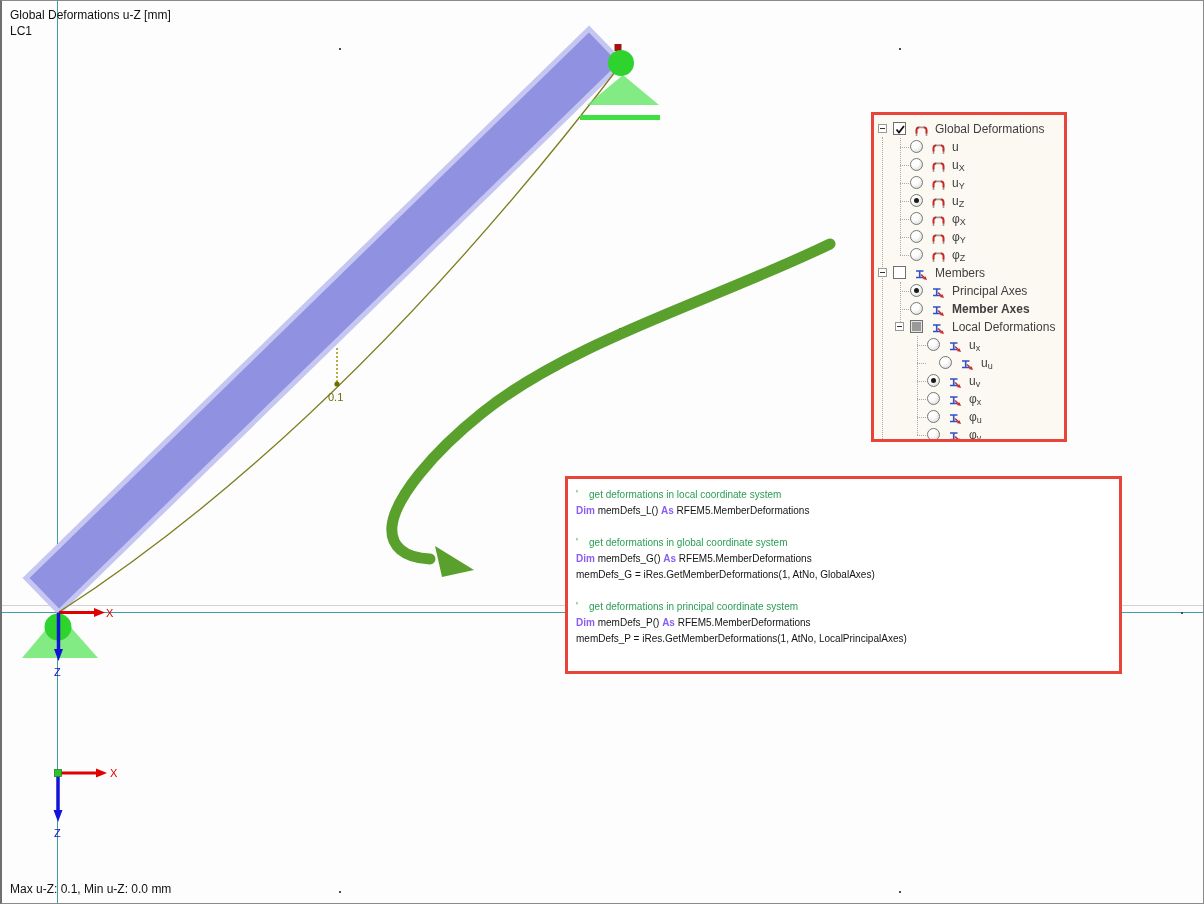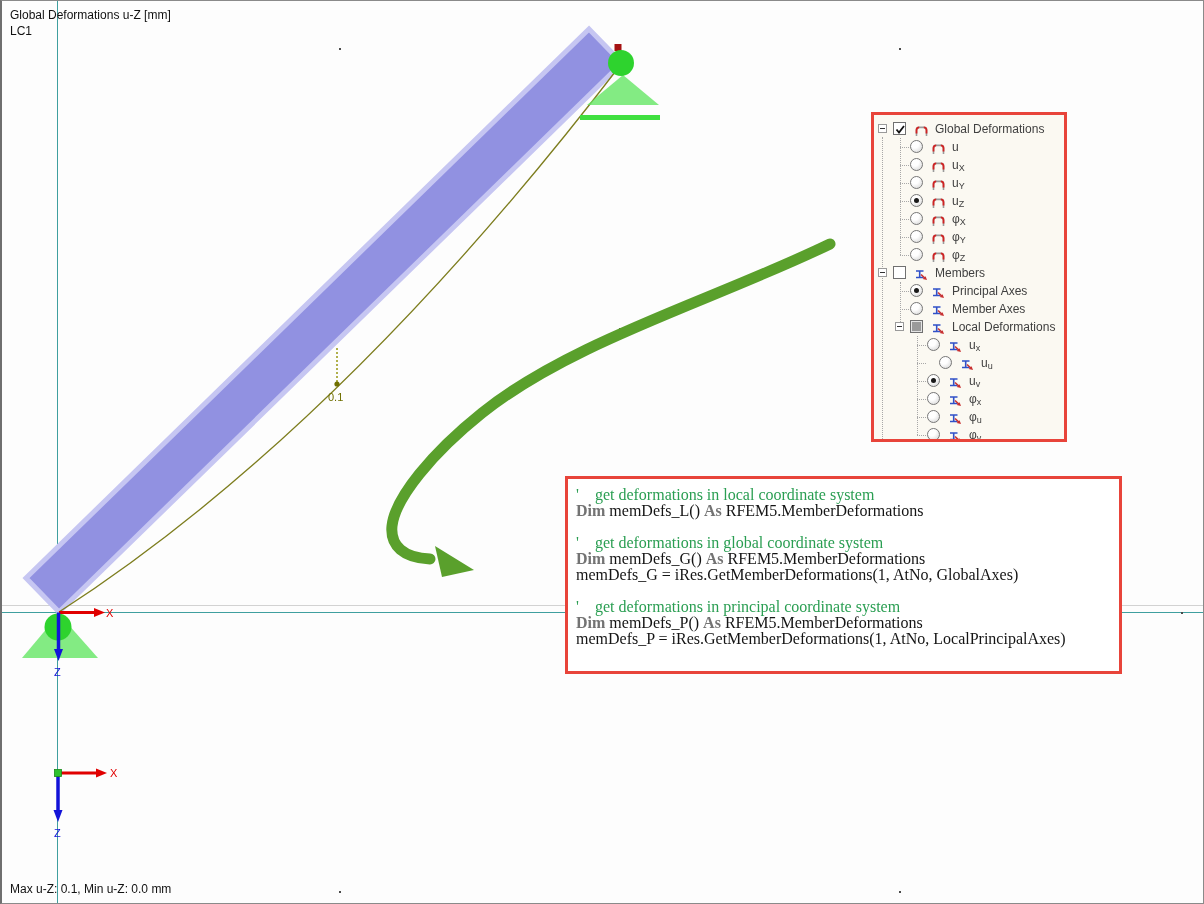--- a/index.html
+++ b/index.html
@@ -37,23 +37,23 @@
     border:1px solid #777;background:radial-gradient(circle at 35% 30%,#ffffff 35%,#d8d8d8 90%);box-sizing:border-box;
   }
   .rad.sel::after{content:"";position:absolute;left:3px;top:3px;width:5px;height:5px;border-radius:50%;background:#1a1a1a;}
   .tree-icon{position:absolute;top:3px;width:15px;height:12px;}
 
   
   .code-panel{
     position:absolute;left:563px;top:475px;width:557px;height:198px;
     background:#ffffff;border:3px solid #e8443a;box-sizing:border-box;padding:8px 0 0 8px;
   }
-  .code-line{height:16px;white-space:pre;font-family:Liberation Serif, serif;font-size:16px;line-height:16px;}
+  .code-line{height:16px;white-space:pre;font-family:Liberation Sans, sans-serif;font-size:10px;line-height:16px;}
   .c-comment{color:#2a9e52;}
-  .c-kw{color:#737373;font-weight:bold;}
+  .c-kw{color:#8b5cf6;font-weight:bold;}
   .c-plain{color:#141414;}
 </style>
 </head>
 <body>
 
 <div class="app">
 
   <svg class="scene" width="1204" height="904" viewBox="0 0 1204 904">
 
     <line x1="0" y1="604.5" x2="1204" y2="604.5" stroke="#d2d2d2" stroke-width="1"></line>
@@ -241,21 +241,21 @@
             </svg></span>
           <span class="lbl" style="left: 78px;"><span>Principal Axes</span></span>
         </div>
         <div class="nav-row" style="top: 185px;">
           <div class="rad" style="left: 36px;"></div>
           <span class="tree-icon" style="left: 57px;"><svg width="15" height="12" viewBox="0 0 15 12">
               <path d="M2,2 H9.5 M5.7,2 V8.5 M2,8.5 H9.5" fill="none" stroke="#3050c8" stroke-width="1.6"></path>
               <path d="M7,5.5 L10.8,9" stroke="#c83030" stroke-width="1.6"></path>
               <polygon points="13,11 8.6,9.9 11.6,7.2" fill="#c83030"></polygon>
             </svg></span>
-          <span class="lbl" style="left: 78px;"><span>Member Axes</span></span>
+          <span class="lbl" style="left: 78px; font-weight: bold;"><span>Member Axes</span></span>
         </div>
         <div class="nav-row" style="top: 203px;">
           <div class="expander" style="left: 21px;"></div>
           <div class="cbx mixed" style="left: 36px;"></div>
           <span class="tree-icon" style="left: 57px;"><svg width="15" height="12" viewBox="0 0 15 12">
               <path d="M2,2 H9.5 M5.7,2 V8.5 M2,8.5 H9.5" fill="none" stroke="#3050c8" stroke-width="1.6"></path>
               <path d="M7,5.5 L10.8,9" stroke="#c83030" stroke-width="1.6"></path>
               <polygon points="13,11 8.6,9.9 11.6,7.2" fill="#c83030"></polygon>
             </svg></span>
           <span class="lbl" style="left: 78px;"><span>Local Deformations</span></span>

